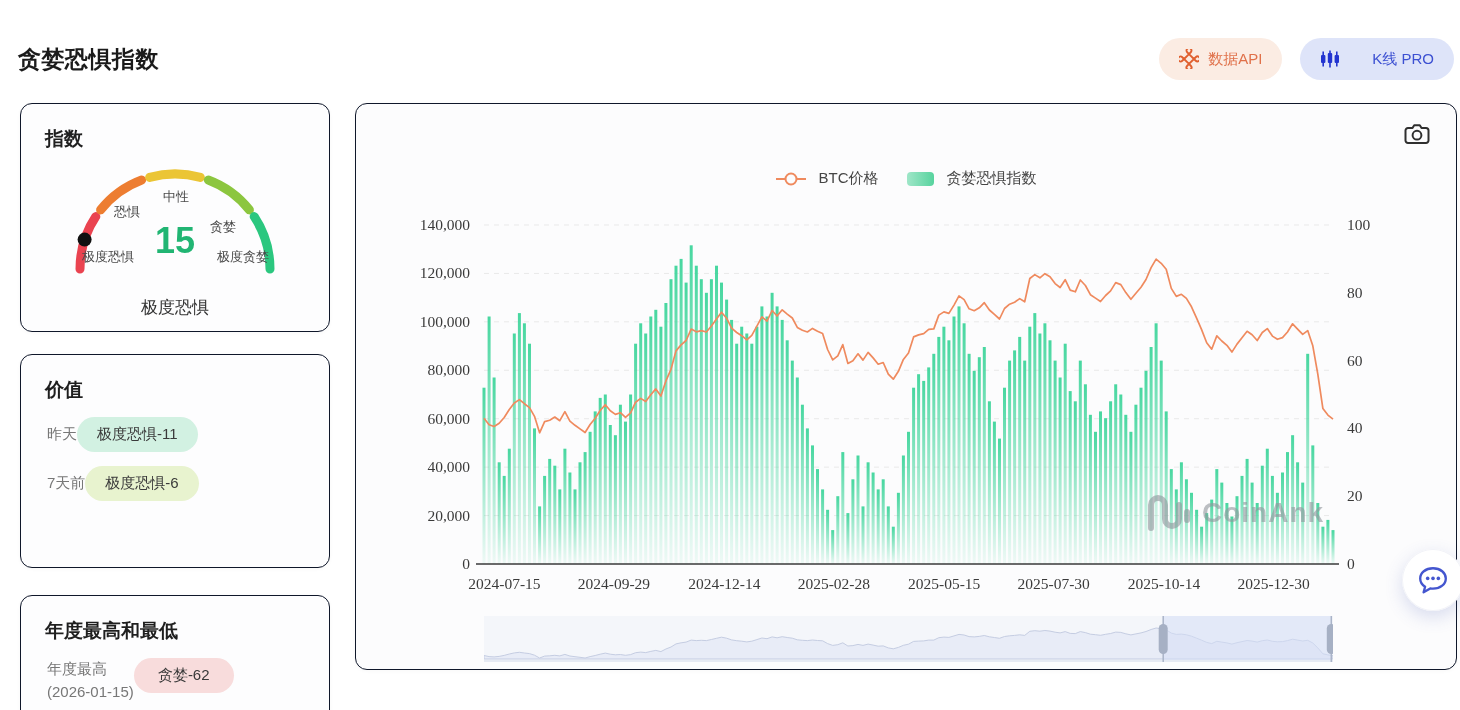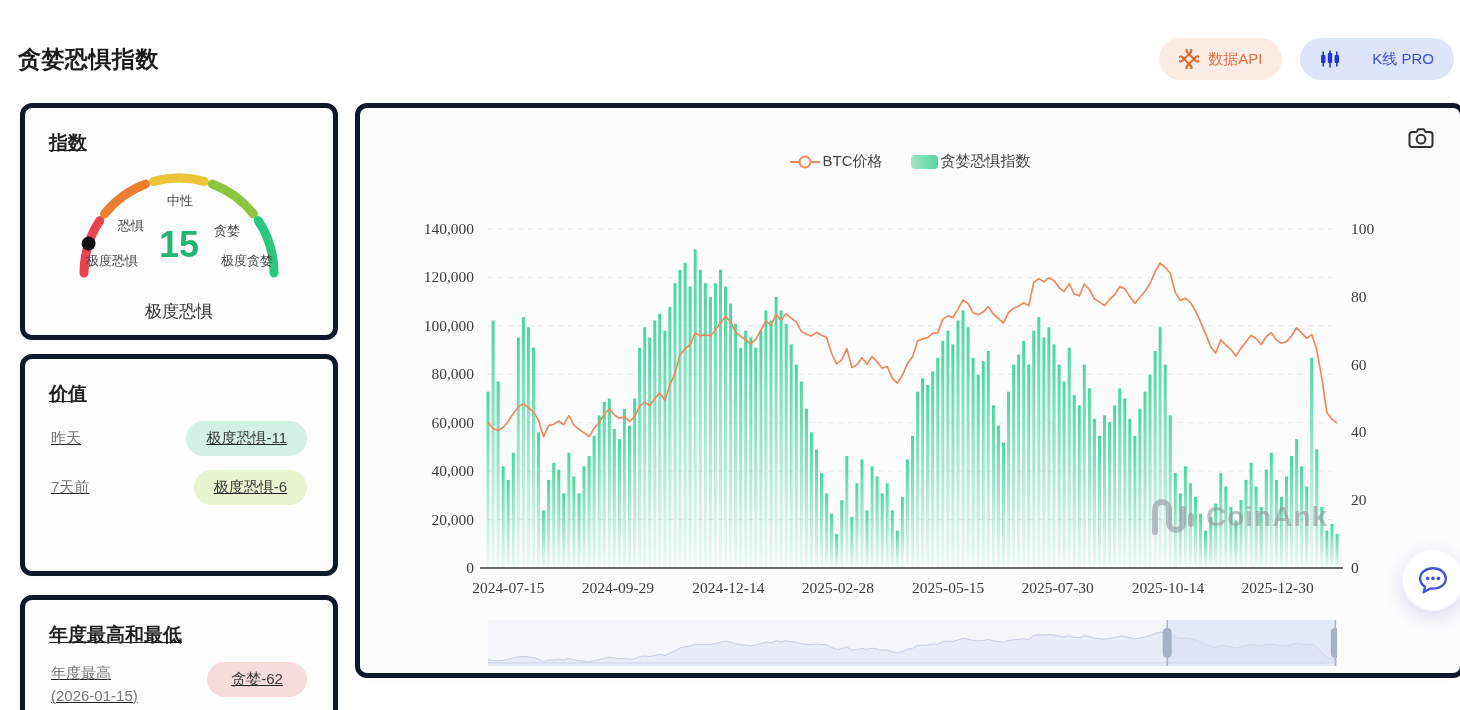--- a/index.html
+++ b/index.html
@@ -14,55 +14,55 @@
     font-size:23px;font-weight:700;color:#1b1b1b;letter-spacing:.5px;
   }
   .header-buttons{position:absolute;top:38px;right:6px;display:flex;gap:18px;}
   .pill-btn{
     height:42px;border-radius:21px;display:flex;align-items:center;gap:9px;
     padding:4px 20px;font-size:15px;cursor:pointer;border:none;
   }
   .pill-btn.api{background:#fbece3;color:#e0714a;}
   .pill-btn.kline{background:#dee4f9;color:#3c50d2;gap:32px;}
   .card{
-    position:absolute;background:#fdfdfe;border:5px solid #0f172a;
-    border-radius:12px;box-shadow:0 1px 4px rgba(0,0,0,.03);text-decoration:underline;
+    position:absolute;background:#fdfdfe;border:1px solid #0f172a;
+    border-radius:12px;box-shadow:0 1px 4px rgba(0,0,0,.03);
   }
   .card-title{font-size:19px;font-weight:700;color:#1f1f1f;margin:22px 24px 8px;}
   
   #gauge-card{left:20px;top:103px;width:308px;height:227px;}
   .gauge-wrap{position:absolute;left:0;top:50px;width:308px;height:160px;}
   .gauge-label{
     position:absolute;transform:translate(-50%,-50%);
     font-size:13px;color:#4a4a4a;white-space:nowrap;
   }
   .gauge-value{
     position:absolute;left:154px;top:137px;transform:translate(-50%,-50%);
     font-size:36px;font-weight:700;color:#21b573;
   }
   .gauge-status{
     position:absolute;left:154px;top:203px;transform:translate(-50%,-50%);
     font-size:17px;color:#333;
   }
   
   #value-card{left:20px;top:354px;width:308px;height:212px;}
-  .v-row{display:flex;align-items:center;justify-content:space-between;margin:14px 26px 0;}
+  .v-row{display:flex;align-items:center;margin:14px 26px 0;}
   .v-row-label{font-size:15px;color:#777;}
   .v-row-sub{font-size:15px;color:#777;line-height:1.5;}
   .badge{
     display:inline-block;border-radius:18px;padding:8px 20px;
     font-size:15px;color:#3a3a3a;text-align:center;min-width:60px;
   }
   
   #annual-card{left:20px;top:595px;width:308px;height:150px;}
   
   #chart-card{left:355px;top:103px;width:1100px;height:565px;background:#fcfcfd;}
   .camera-btn{position:absolute;top:18px;right:24px;width:30px;height:26px;cursor:pointer;background:none;border:none;padding:0;}
   .legend{position:absolute;left:0;top:44px;width:100%;display:flex;justify-content:center;gap:28px;}
-  .legend-item{display:flex;align-items:center;gap:3px;cursor:pointer;font-size:15px;color:#454545;}
+  .legend-item{display:flex;align-items:center;gap:13px;cursor:pointer;font-size:15px;color:#454545;margin-top:21px;}
   .lg-line{position:relative;width:30px;height:2px;background:#ef8a5e;}
   .lg-line .dot{
     position:absolute;left:50%;top:50%;transform:translate(-50%,-50%);
     width:9px;height:9px;border-radius:50%;border:2px solid #ef8a5e;background:#fcfcfd;
   }
   .lg-rect{width:27px;height:14px;border-radius:4px;background:linear-gradient(90deg,#9fe6c8,#57d39e);}
   #plot-svg{position:absolute;left:0;top:0;}
   .watermark{
     position:absolute;left:790px;top:388px;display:flex;align-items:center;gap:10px;
     opacity:.6;pointer-events:none;
@@ -114,21 +114,21 @@
       <g fill="none" stroke-width="9" stroke-linecap="round">
         <path class="gauge-seg" d="M 59 115 A 95 95 0 0 1 74.8 62.6" stroke="#ea4350"></path>
         <path class="gauge-seg" d="M 79.6 55.9 A 95 95 0 0 1 120.7 26.0" stroke="#ed7d31"></path>
         <path class="gauge-seg" d="M 128.6 23.4 A 95 95 0 0 1 179.4 23.4" stroke="#ebc535"></path>
         <path class="gauge-seg" d="M 187.3 26.0 A 95 95 0 0 1 228.4 55.9" stroke="#8cc63f"></path>
         <path class="gauge-seg" d="M 233.2 62.6 A 95 95 0 0 1 249 115" stroke="#2bc77f"></path>
       </g>
       <circle id="gauge-dot" r="7" fill="#111" cx="63.6" cy="85.6"></circle>
     </svg>
     <div class="gauge-label" style="left:87px;top:103px">极度恐惧</div>
-    <div class="gauge-label" style="left:106px;top:68px">恐惧</div>
+    <div class="gauge-label" style="left:106px;top:58px">恐惧</div>
     <div class="gauge-label" style="left:155px;top:43px">中性</div>
     <div class="gauge-label" style="left:202px;top:73px">贪婪</div>
     <div class="gauge-label" style="left:222px;top:103px">极度贪婪</div>
   </div>
   <div class="gauge-value" style="color: rgb(33, 181, 115);">15</div>
   <div class="gauge-status">极度恐惧</div>
 </div>
 
 <div class="card" id="value-card">
   <div class="card-title">价值</div>

